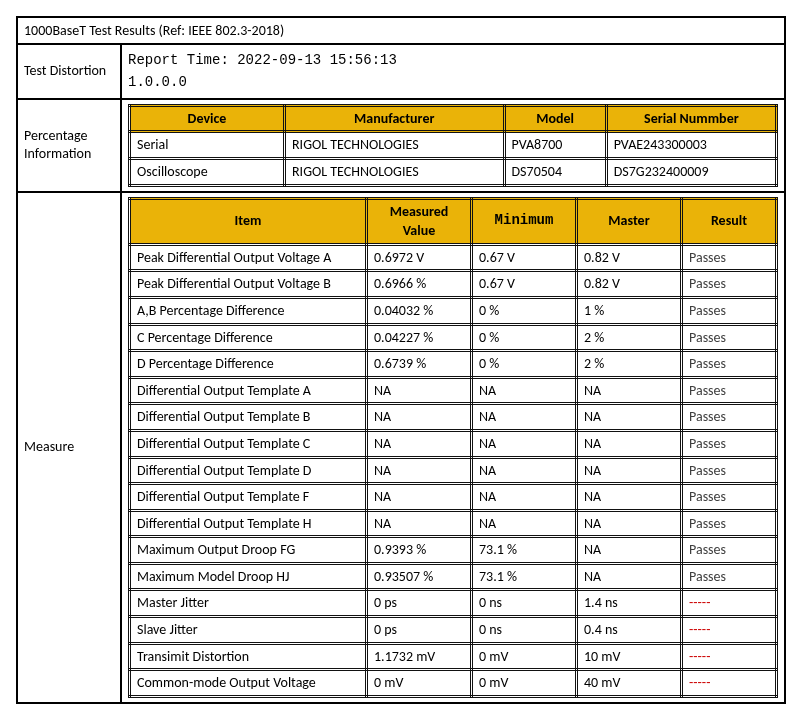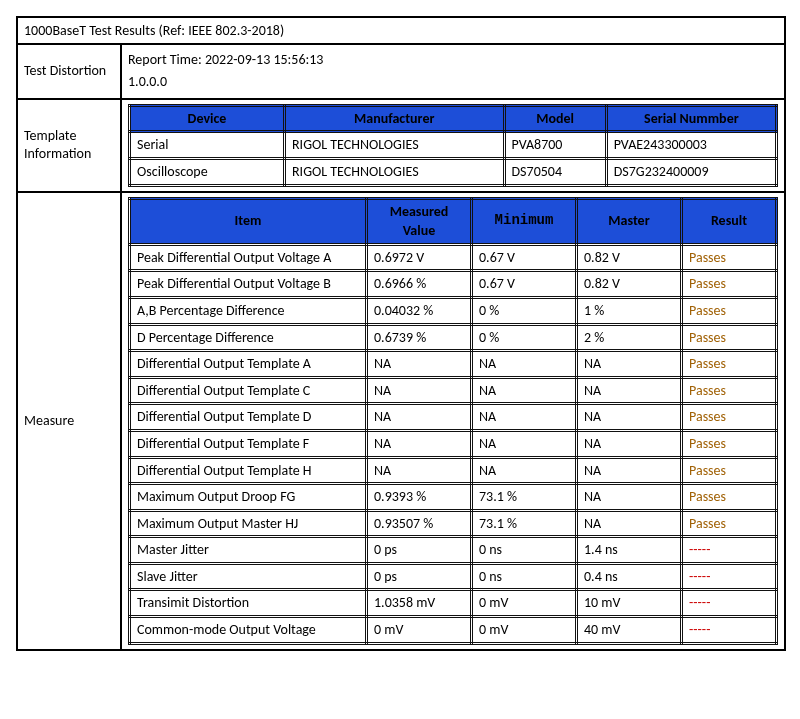--- a/index.html
+++ b/index.html
@@ -35,45 +35,45 @@
   table.inner th, table.inner td {
     border: 3px double #111;
     padding: 2px 6px;
     text-align: left;
     font-size: 14px;
     line-height: 1.4;
   }
   table.inner th {
     font-weight: bold;
     text-align: center;
-    background: #1d4ed8;
-  }
-  .pass { color: #a16207; }
+    background: #eab308;
+  }
+  .pass { color: #404040; }
   .dash { color: #c00; }
-  .ti-block { line-height: 1.6; }
+  .ti-block { line-height: 1.6; font-family: Liberation Mono, monospace; }
 </style>
 </head>
 <body>
 
 <table class="outer">
   <tbody>
     <tr class="title-row">
       <td colspan="2">1000BaseT Test Results (Ref: IEEE 802.3-2018)</td>
     </tr>
     <tr>
       <td class="label-cell">Test Distortion</td>
       <td>
         <div class="ti-block">
           <div>Report Time: 2022-09-13 15:56:13</div>
           <div>1.0.0.0</div>
         </div>
       </td>
     </tr>
     <tr>
-      <td class="label-cell">Template Information</td>
+      <td class="label-cell">Percentage Information</td>
       <td>
         <table class="inner">
           <thead>
             <tr id="equip-header">
                 <th style="width: 140px;">Device</th>
                 <th>Manufacturer</th>
                 <th>Model</th>
                 <th>Serial Nummber</th>
               </tr>
           </thead>
@@ -123,34 +123,48 @@
                 <td class="pass">Passes</td>
               </tr>
               <tr>
                 <td>A,B Percentage Difference</td>
                 <td>0.04032 %</td>
                 <td>0 %</td>
                 <td>1 %</td>
                 <td class="pass">Passes</td>
               </tr>
               <tr>
+                <td>C Percentage Difference</td>
+                <td>0.04227 %</td>
+                <td>0 %</td>
+                <td>2 %</td>
+                <td class="pass">Passes</td>
+              </tr>
+              <tr>
                 <td>D Percentage Difference</td>
                 <td>0.6739 %</td>
                 <td>0 %</td>
                 <td>2 %</td>
                 <td class="pass">Passes</td>
               </tr>
               <tr>
                 <td>Differential Output Template A</td>
                 <td>NA</td>
                 <td>NA</td>
                 <td>NA</td>
                 <td class="pass">Passes</td>
               </tr>
               <tr>
+                <td>Differential Output Template B</td>
+                <td>NA</td>
+                <td>NA</td>
+                <td>NA</td>
+                <td class="pass">Passes</td>
+              </tr>
+              <tr>
                 <td>Differential Output Template C</td>
                 <td>NA</td>
                 <td>NA</td>
                 <td>NA</td>
                 <td class="pass">Passes</td>
               </tr>
               <tr>
                 <td>Differential Output Template D</td>
                 <td>NA</td>
                 <td>NA</td>
@@ -172,21 +186,21 @@
                 <td class="pass">Passes</td>
               </tr>
               <tr>
                 <td>Maximum Output Droop FG</td>
                 <td>0.9393 %</td>
                 <td>73.1 %</td>
                 <td>NA</td>
                 <td class="pass">Passes</td>
               </tr>
               <tr>
-                <td>Maximum Output Master HJ</td>
+                <td>Maximum Model Droop HJ</td>
                 <td>0.93507 %</td>
                 <td>73.1 %</td>
                 <td>NA</td>
                 <td class="pass">Passes</td>
               </tr>
               <tr>
                 <td>Master Jitter</td>
                 <td>0 ps</td>
                 <td>0 ns</td>
                 <td>1.4 ns</td>
@@ -194,21 +208,21 @@
               </tr>
               <tr>
                 <td>Slave Jitter</td>
                 <td>0 ps</td>
                 <td>0 ns</td>
                 <td>0.4 ns</td>
                 <td class="dash">-----</td>
               </tr>
               <tr>
                 <td>Transimit Distortion</td>
-                <td>1.0358 mV</td>
+                <td>1.1732 mV</td>
                 <td>0 mV</td>
                 <td>10 mV</td>
                 <td class="dash">-----</td>
               </tr>
               <tr>
                 <td>Common-mode Output Voltage</td>
                 <td>0 mV</td>
                 <td>0 mV</td>
                 <td>40 mV</td>
                 <td class="dash">-----</td>

